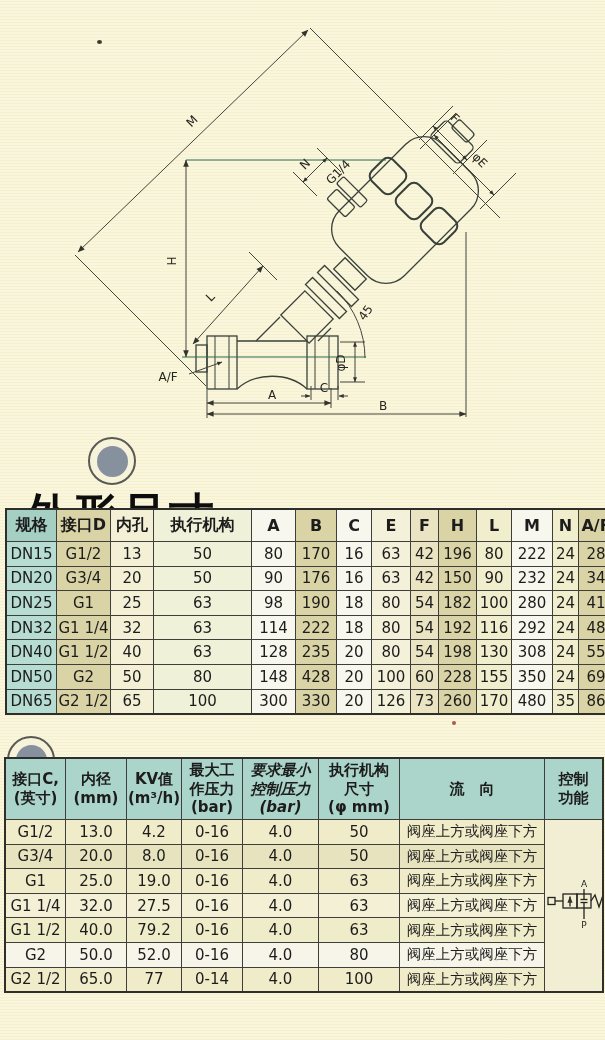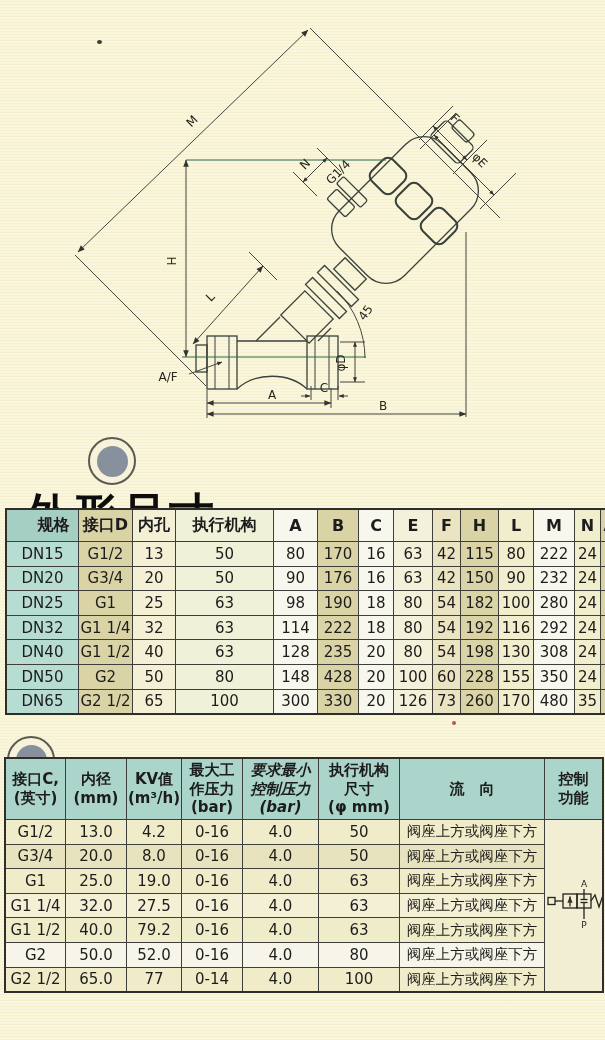--- a/index.html
+++ b/index.html
@@ -25,21 +25,21 @@
   
   table{border-collapse:collapse;table-layout:fixed;}
   th,td{border:1.6px solid #3e3e3a;text-align:center;vertical-align:middle;
     overflow:hidden;padding:0;}
   #table1,#table2{position:absolute;border:2.5px solid #2e2e2a;}
 
   
   #table1{left:5px;top:508px;width:596px;font-size:15px;}
   #table1 th{height:31px;font-size:16px;font-weight:600;}
   #table1 td{height:23.6px;}
-  #table1 th:nth-child(1){width:49px;background:#a6cfc4;padding-left:22px;}
+  #table1 th:nth-child(1){width:49px;background:#a6cfc4;}
   #table1 th:nth-child(2){width:53px;}
   #table1 th:nth-child(3){width:42px;}
   #table1 th:nth-child(4){width:97px;}
   #table1 th:nth-child(5){width:43px;}
   #table1 th:nth-child(6){width:40px;}
   #table1 th:nth-child(7){width:34px;}
   #table1 th:nth-child(8){width:38px;}
   #table1 th:nth-child(9){width:27px;}
   #table1 th:nth-child(10){width:37px;}
   #table1 th:nth-child(11){width:34px;}
@@ -232,21 +232,21 @@
         <tr class="r0">
           <td>DN15</td>
           <td>G1/2</td>
           <td>13</td>
           <td>50</td>
           <td>80</td>
           <td>170</td>
           <td>16</td>
           <td>63</td>
           <td>42</td>
-          <td>115</td>
+          <td>196</td>
           <td>80</td>
           <td>222</td>
           <td>24</td>
           <td>28</td>
         </tr>
         <tr class="r1">
           <td>DN20</td>
           <td>G3/4</td>
           <td>20</td>
           <td>50</td>

